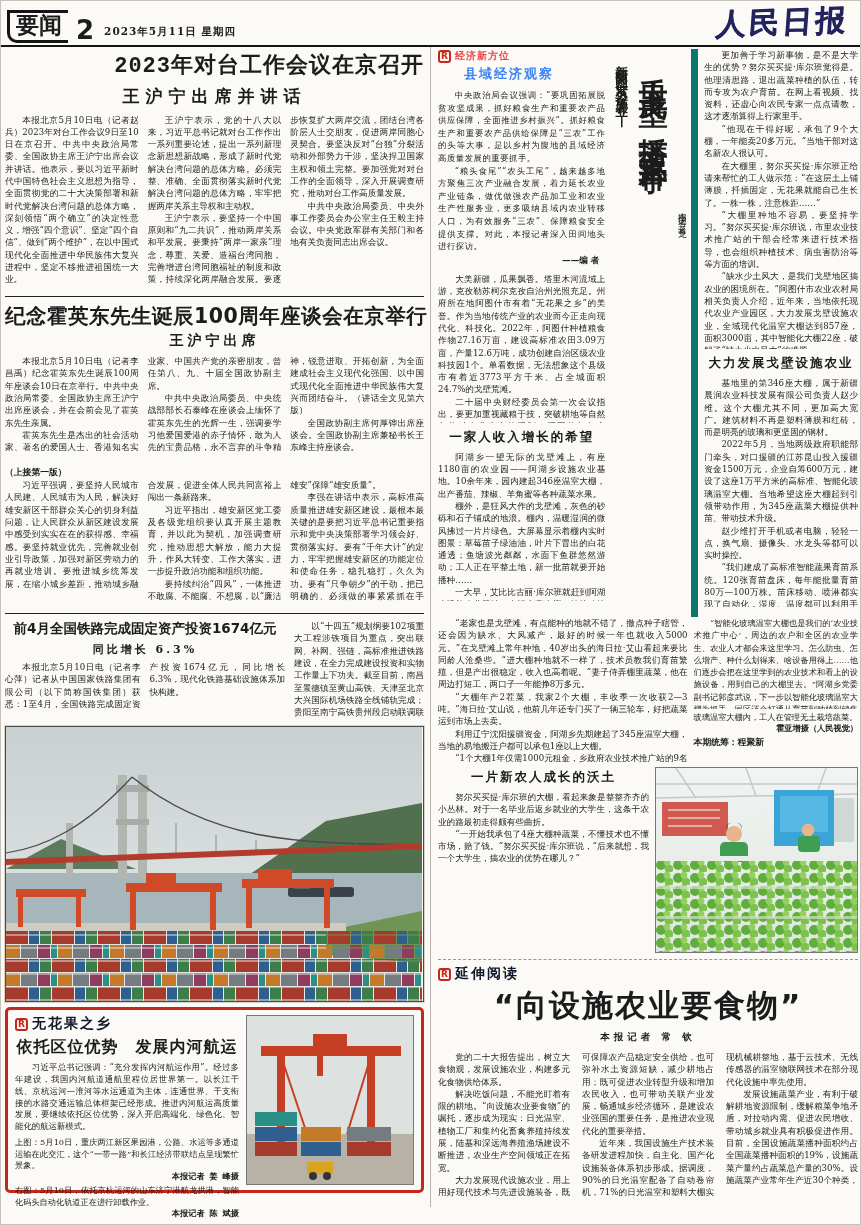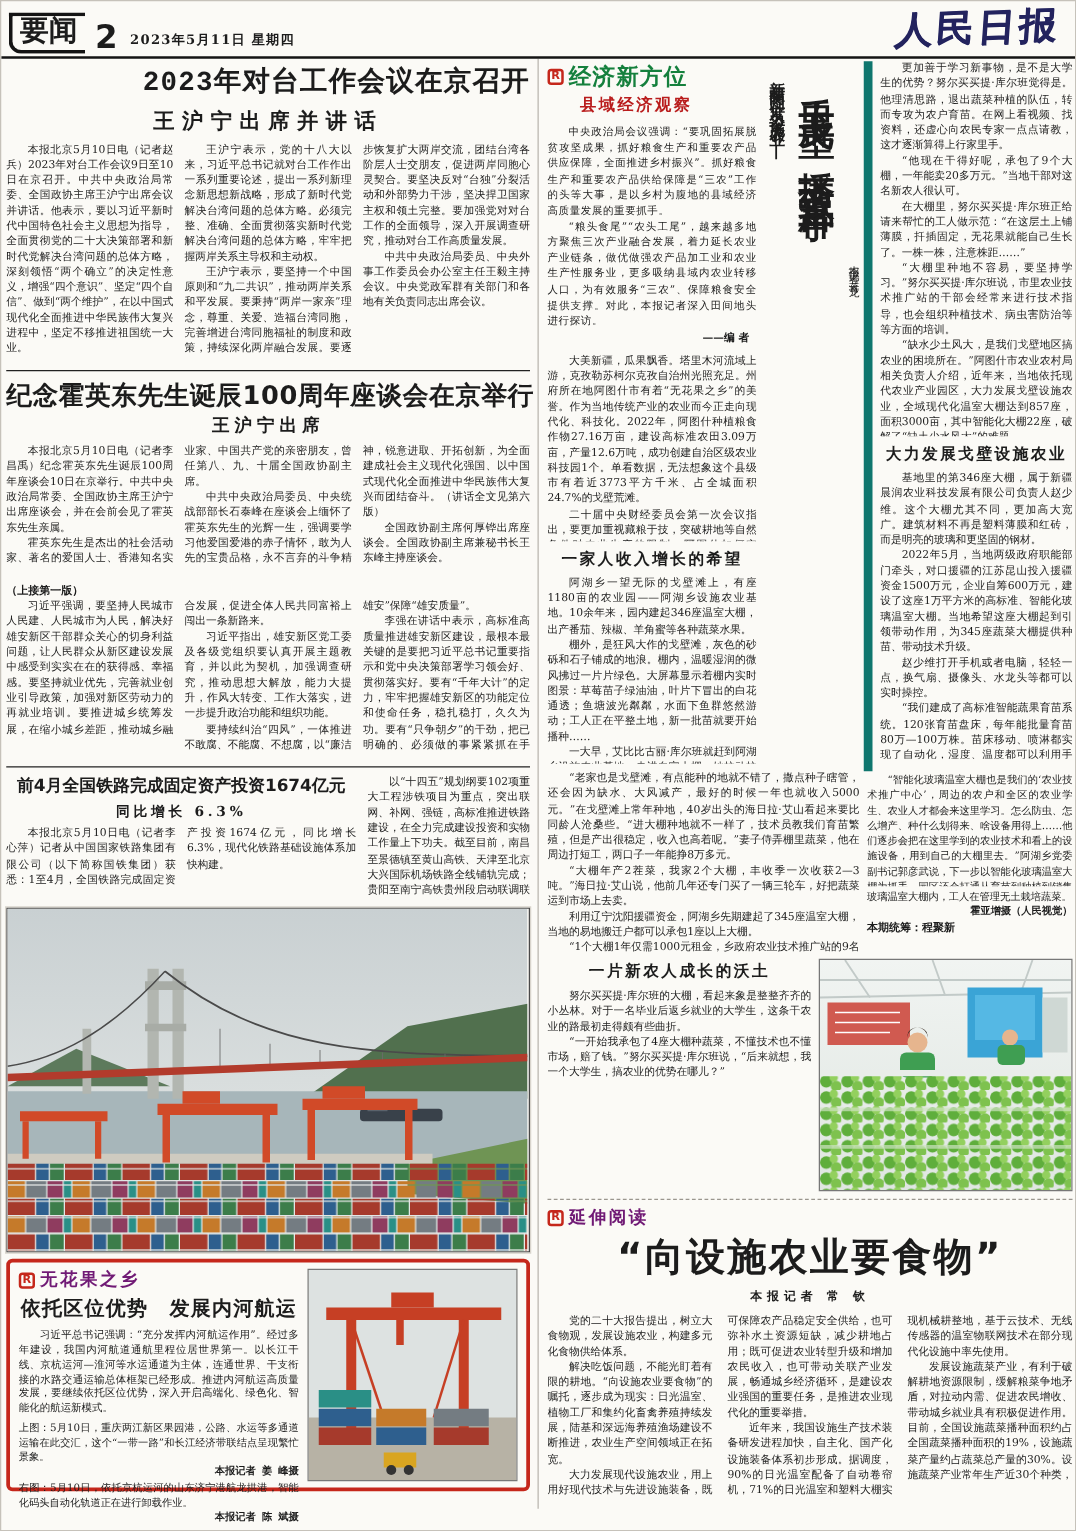--- a/index.html
+++ b/index.html
@@ -48,34 +48,34 @@
   .photoA{ margin:6px 0 5px; border:1px solid #4a4a4a; outline:1px solid #d8d4cc; height:276px;}
   svg{ display:block; }
   
   .redbox{ border:3px solid #c5271b; border-radius:5px; height:186px; display:flex;
            gap:7px; padding:5px 7px; }
   .rb-text{ flex:1; }
   .logo-row{ display:flex; align-items:center; gap:4px; }
   .logo-chip{ width:13px; height:13px; border:2px solid #c5271b; border-radius:3px;
            color:#c5271b; font-family:"DejaVu Sans",sans-serif; font-weight:900; font-size:9px;
            display:flex; align-items:center; justify-content:center; }
-  .logo-label{ color:#701a75; font-family:"DejaVu Sans",sans-serif; font-weight:900; font-size:14px; letter-spacing:2px;}
+  .logo-label{ color:#0f172a; font-family:"DejaVu Sans",sans-serif; font-weight:900; font-size:14px; letter-spacing:2px;}
   .rb-h{ font-family:"DejaVu Sans",sans-serif; font-weight:900; font-size:16px; letter-spacing:1px;
          text-align:center; margin:4px 0 4px; white-space:nowrap;}
   .rb-body{ font-size:8.4px; line-height:11.8px; }
   .caption{ font-size:8.2px; line-height:11.4px; text-align:justify; margin-top:3px;}
   .credit{ text-align:right; font-size:8.2px; font-weight:700;font-family:Liberation Mono, monospace; }
   .rb-photo{ width:168px; border:1px solid #777; }
   
   .rowA{ display:flex; height:568px; }
   .g-mid{ width:177px; padding-right:5px; }
   .g-vert{ width:83px; display:flex; justify-content:center; padding-top:6px; }
   .g-right{ width:171px; padding-left:6px; border-left:7px solid #0f766e; }
-  .g-logo1{ color:#15803d; font-family:"DejaVu Sans",sans-serif; font-weight:900; font-size:18px; letter-spacing:1px;}
-  .g-logo2{ color:#b91c1c; font-family:"DejaVu Sans",sans-serif; font-weight:700; font-size:13px; letter-spacing:2px; margin:2px 0 6px 26px;}
+  .g-logo1{ color:#ef4444; font-family:"DejaVu Sans",sans-serif; font-weight:900; font-size:10px; letter-spacing:1px;}
+  .g-logo2{ color:#3b82f6; font-family:"DejaVu Sans",sans-serif; font-weight:700; font-size:13px; letter-spacing:2px; margin:2px 0 6px 26px;}
   .note{ font-size:8.4px; line-height:12.6px; text-align:justify; letter-spacing:0.5px;}
   .note p{ text-indent:2em; }
   .note-sign{ text-align:right; font-weight:700; font-size:8.6px; margin:2px 6px 6px 0;}
   .subhead-c{ font-family:"DejaVu Sans",sans-serif; font-weight:900; font-size:12.5px;
               text-align:center; letter-spacing:2px; margin:6px 0 5px; }
   .vert-kicker{ writing-mode:vertical-rl; font-size:12.5px; font-weight:700; letter-spacing:4px; height:420px; margin-right:4px;}
   .vert-head{ writing-mode:vertical-rl; font-family:"DejaVu Sans",sans-serif; font-weight:900;
               font-size:29px; letter-spacing:6px; height:545px; }
   .vert-byline{ writing-mode:vertical-rl; font-size:8.6px; margin:150px 0 0 3px; letter-spacing:2px; height:200px;}
   .rowB{ display:flex; height:146px; }

